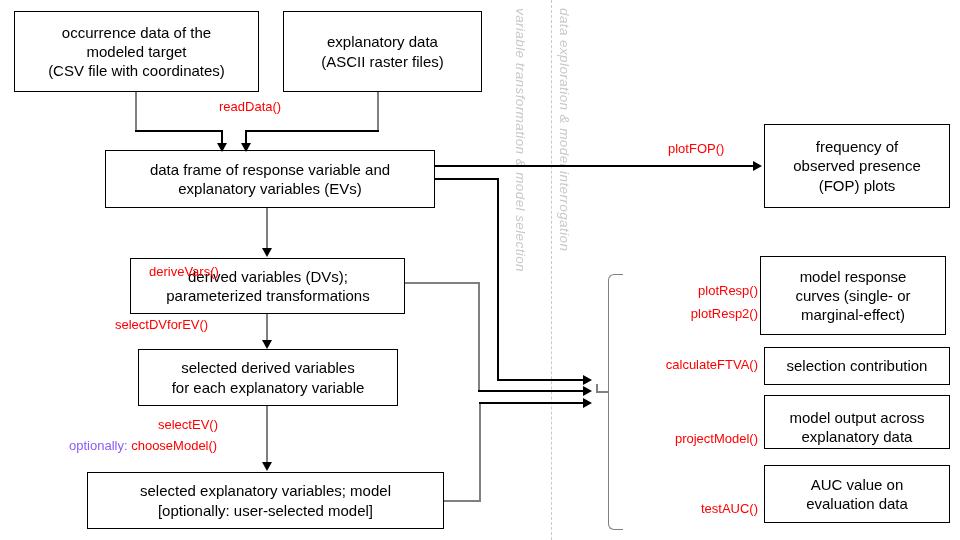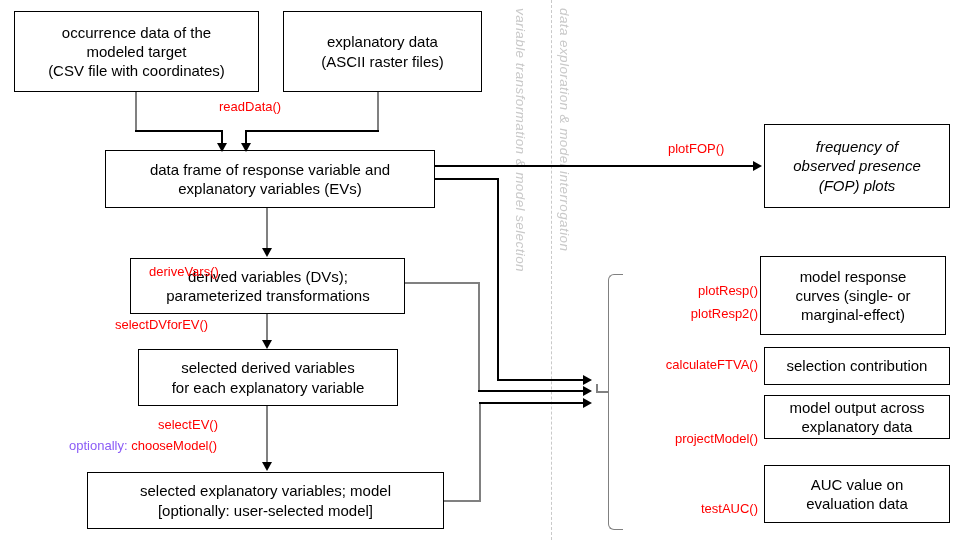--- a/index.html
+++ b/index.html
@@ -68,33 +68,33 @@
   </div>
 
   <div class="box" style="left:138px;top:349px;width:260px;height:57px;">
     <span>selected derived variables<br>for each explanatory variable</span>
   </div>
 
   <div class="box" style="left:87px;top:472px;width:357px;height:57px;">
     <span>selected explanatory variables; model<br>[optionally: user-selected model]</span>
   </div>
 
-  <div class="box" style="left:764px;top:124px;width:186px;height:84px;font-style:italic;">
+  <div class="box" style="left:764px;top:124px;width:186px;height:84px;">
     <span>frequency of<br>observed presence<br>(FOP) plots</span>
   </div>
 
   <div class="box" style="left:760px;top:256px;width:186px;height:79px;">
     <span>model response<br>curves (single- or<br>marginal-effect)</span>
   </div>
 
   <div class="box" style="left:764px;top:347px;width:186px;height:38px;">
     <span>selection contribution</span>
   </div>
 
-  <div class="box" style="left:764px;top:395px;width:186px;height:44px;">
+  <div class="box" style="left:764px;top:395px;width:186px;height:54px;align-items:flex-end;">
     <span>model output across<br>explanatory data</span>
   </div>
 
   <div class="box" style="left:764px;top:465px;width:186px;height:58px;">
     <span>AUC value on<br>evaluation data</span>
   </div>
 
   <div class="ln lnv gry" style="left:135px;top:92px;height:40px;"></div>
   <div class="ln lnh" style="left:135px;top:130px;width:87px;"></div>
   <div class="ln lnv" style="left:221px;top:130px;height:17px;"></div>

